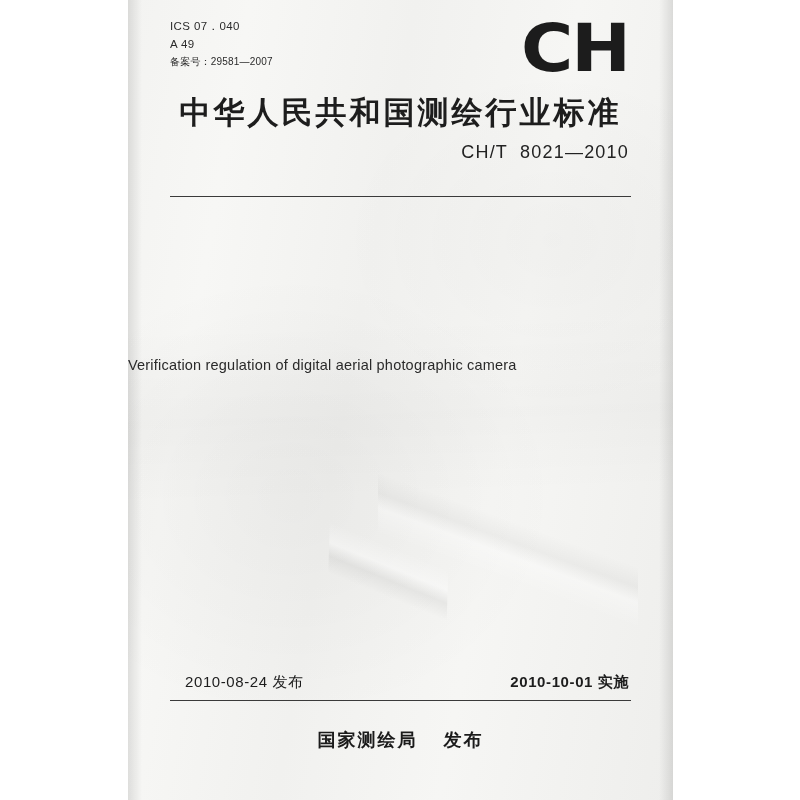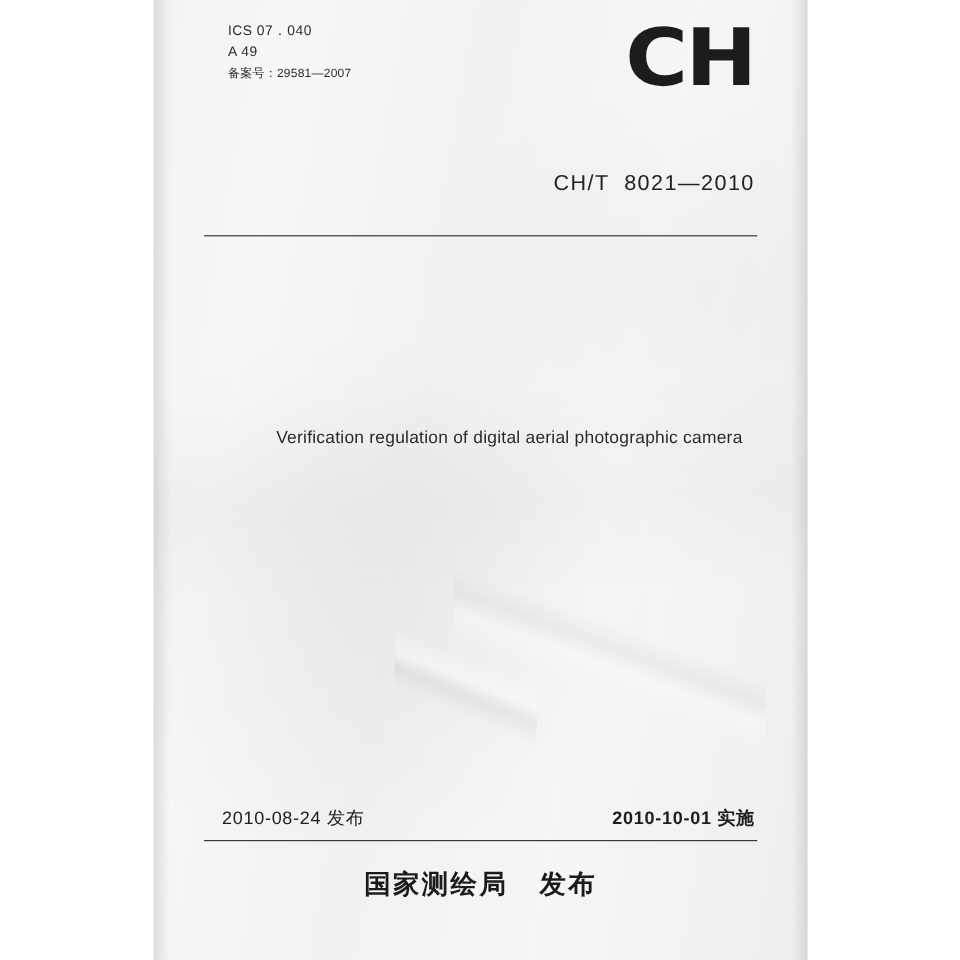--- a/index.html
+++ b/index.html
@@ -55,21 +55,21 @@
   }
 
   
   .codes {
     position: absolute;
     left: 42px;
     top: 18px;
     color: #2b2b2b;
     line-height: 1.55;
   }
-  .codes div { white-space: pre; margin-left: 20px; }
+  .codes div { white-space: pre; }
   .code-ics { font-size: 11.5px; letter-spacing: 0.4px; }
   .code-a   { font-size: 11.5px; letter-spacing: 0.4px; }
   .code-ba  { font-size: 10px; letter-spacing: 0.2px; }
 
   
   .ch-logo {
     position: absolute;
     right: 44px;
     top: 16px;
     font-family: "DejaVu Sans", sans-serif;
@@ -123,25 +123,24 @@
     font-family: "DejaVu Sans", sans-serif;
     font-weight: bold;
     font-size: 25px;
     letter-spacing: 3px;
     color: #1b1b1b;
   }
   .doc-title-en {
     position: absolute;
     left: 0; right: 0;
     top: 357px;
-    text-align: center;
+    text-align: left;
     font-size: 14.5px;
     letter-spacing: 0.2px;
     color: #2a2a2a;
-    padding-left: 48px;
   }
 
   
   .date-left {
     position: absolute;
     left: 57px;
     bottom: 108px;
     font-size: 15px;
     letter-spacing: 0.6px;
     color: #1d1d1d;
@@ -164,21 +163,21 @@
     background: #3a3a3a;
   }
 
   .publisher {
     position: absolute;
     left: 0; right: 0;
     bottom: 48px;
     text-align: center;
     font-family: "DejaVu Sans", sans-serif;
     font-weight: bold;
-    font-size: 22px;
+    font-size: 18px;
     letter-spacing: 2px;
     color: #1b1b1b;
   }
   .publisher .pub-verb {
     margin-left: 26px;
     letter-spacing: 2px;
   }
 </style>
 </head>
 <body>
@@ -192,20 +191,21 @@
   <div class="edge-shadow-r"></div>
 
   <div class="codes">
     <div class="code-ics">ICS 07．040</div>
     <div class="code-a">A 49</div>
     <div class="code-ba">备案号：29581—2007</div>
   </div>
 
   <div class="ch-logo">CH</div>
 
+  <div class="std-title">中华人民共和国测绘行业标准</div>
   <div class="std-number">CH/T  8021—2010</div>
 
   <div class="rule-top"></div>
 
   <div class="doc-title-en">Verification regulation of digital aerial photographic camera</div>
 
   <div class="date-left">2010-08-24 发布</div>
   <div class="date-right">2010-10-01 实施</div>
 
   <div class="rule-bottom"></div>

